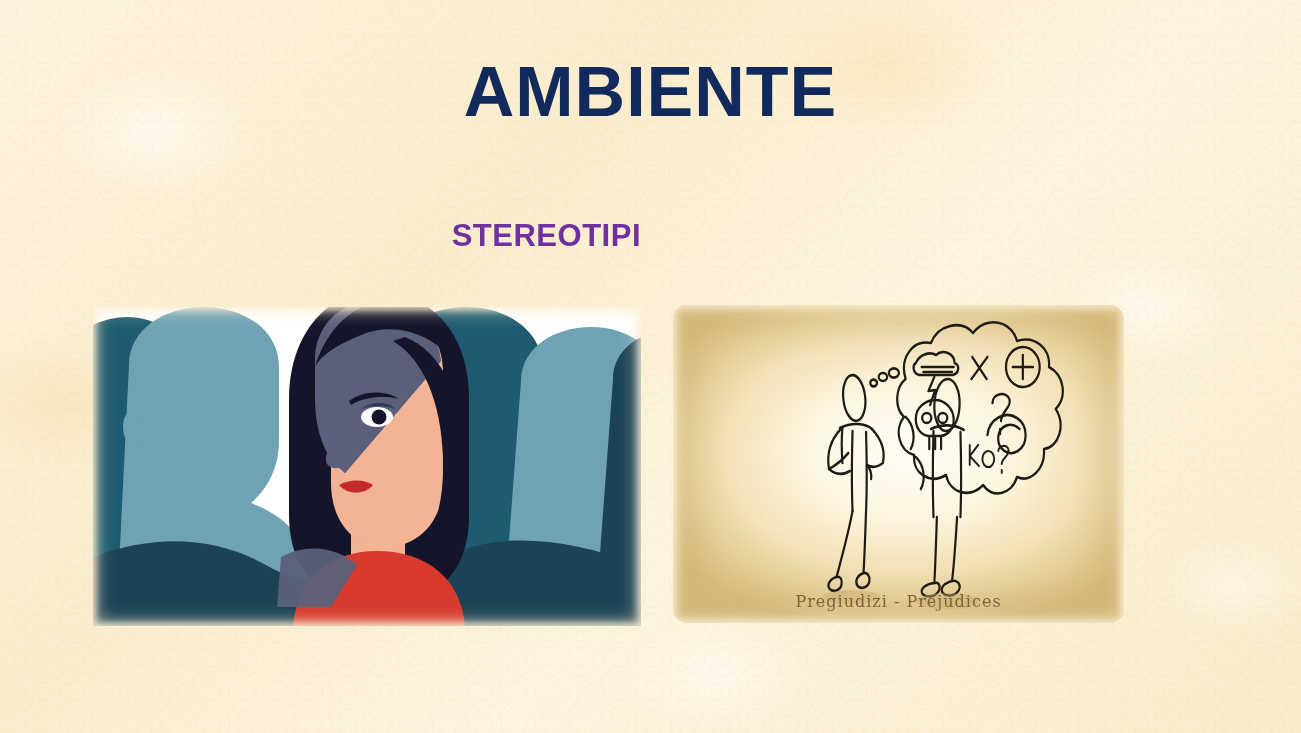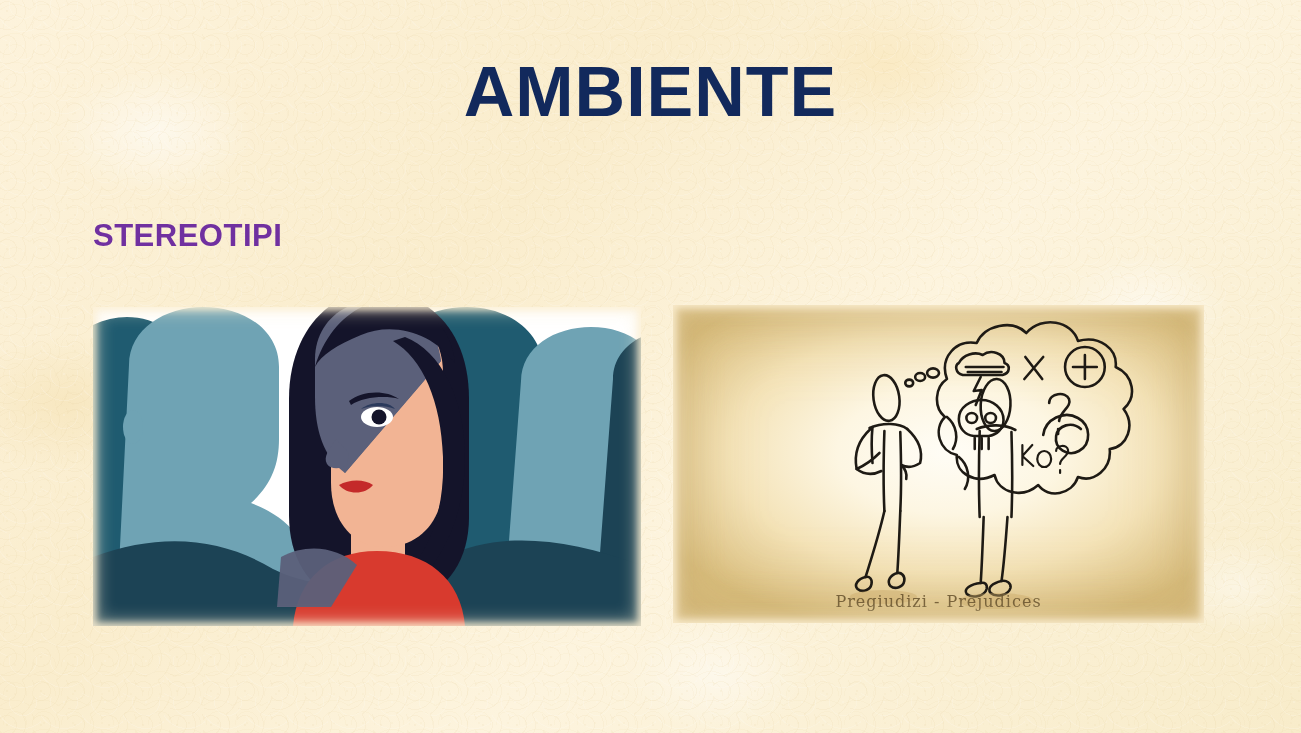--- a/index.html
+++ b/index.html
@@ -62,43 +62,44 @@
   }
 
   
   .col-heading {
     position: absolute;
     top: 218px;
     font-size: 31px;
     font-weight: bold;
     color: #7030a0;
     letter-spacing: 0.5px;
-    text-align: left;
+    text-align: right;
     z-index: 5;
   }
   .col-heading.left  { left: 93px;  width: 548px; }
   .col-heading.right { left: 673px; width: 535px; }
 
   
   .figure {
     position: absolute;
     overflow: hidden;
   }
   .figure-left {
     left: 93px;
     top: 307px;
     width: 548px;
     height: 319px;
     background: #ffffff;
   }
   .figure-right {
     left: 673px;
     top: 305px;
-    width: 531px;
+    width: 451px;
     height: 318px;
+    border-radius: 15px;
   }
 
   
   .feather {
     position: absolute;
     inset: 0;
     pointer-events: none;
     z-index: 40;
     box-shadow:
       inset 0 0 7px 3px rgba(251,239,210,0.85),

